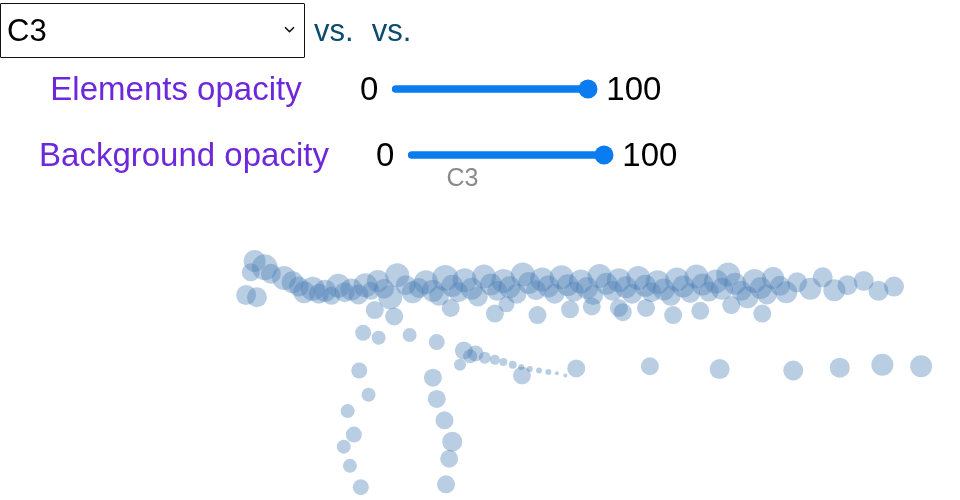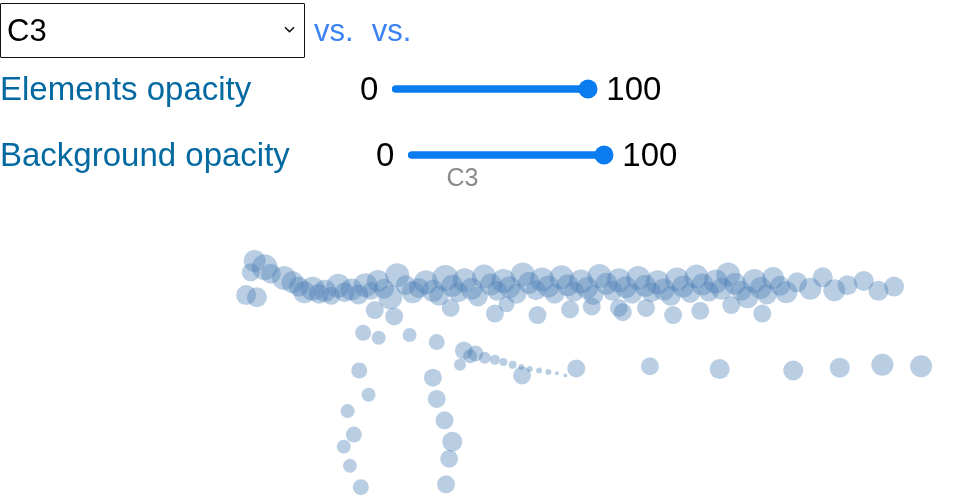--- a/index.html
+++ b/index.html
@@ -62,42 +62,42 @@
     width: 13px;
     height: 13px;
     pointer-events: none;
   }
   .chevron-down-icon svg { display: block; }
   .vs-label {
     font-size: 31px;
     line-height: 55px;
     height: 55px;
     padding: 0 9px;
-    color: #3b82f6;
+    color: #0c4a6e;
     white-space: nowrap;
   }
 
   
   .slider-row {
     position: absolute;
     left: 0;
     width: 960px;
     height: 50px;
     display: flex;
     align-items: center;
     justify-content: flex-start;
   }
   .slider-row.elements { top: 64px; }
   .slider-row.background { top: 130px; }
 
   .slider-label {
     font-size: 33px;
-    color: #0369a1;
+    color: #6d28d9;
     white-space: nowrap;
-    text-align: left;
+    text-align: center;
   }
   .slider-row.elements .slider-label { width: 352px; }
   .slider-row.background .slider-label { width: 368px; }
 
   .slider-min,
   .slider-max {
     font-size: 33px;
     color: #000000;
     white-space: nowrap;
   }

